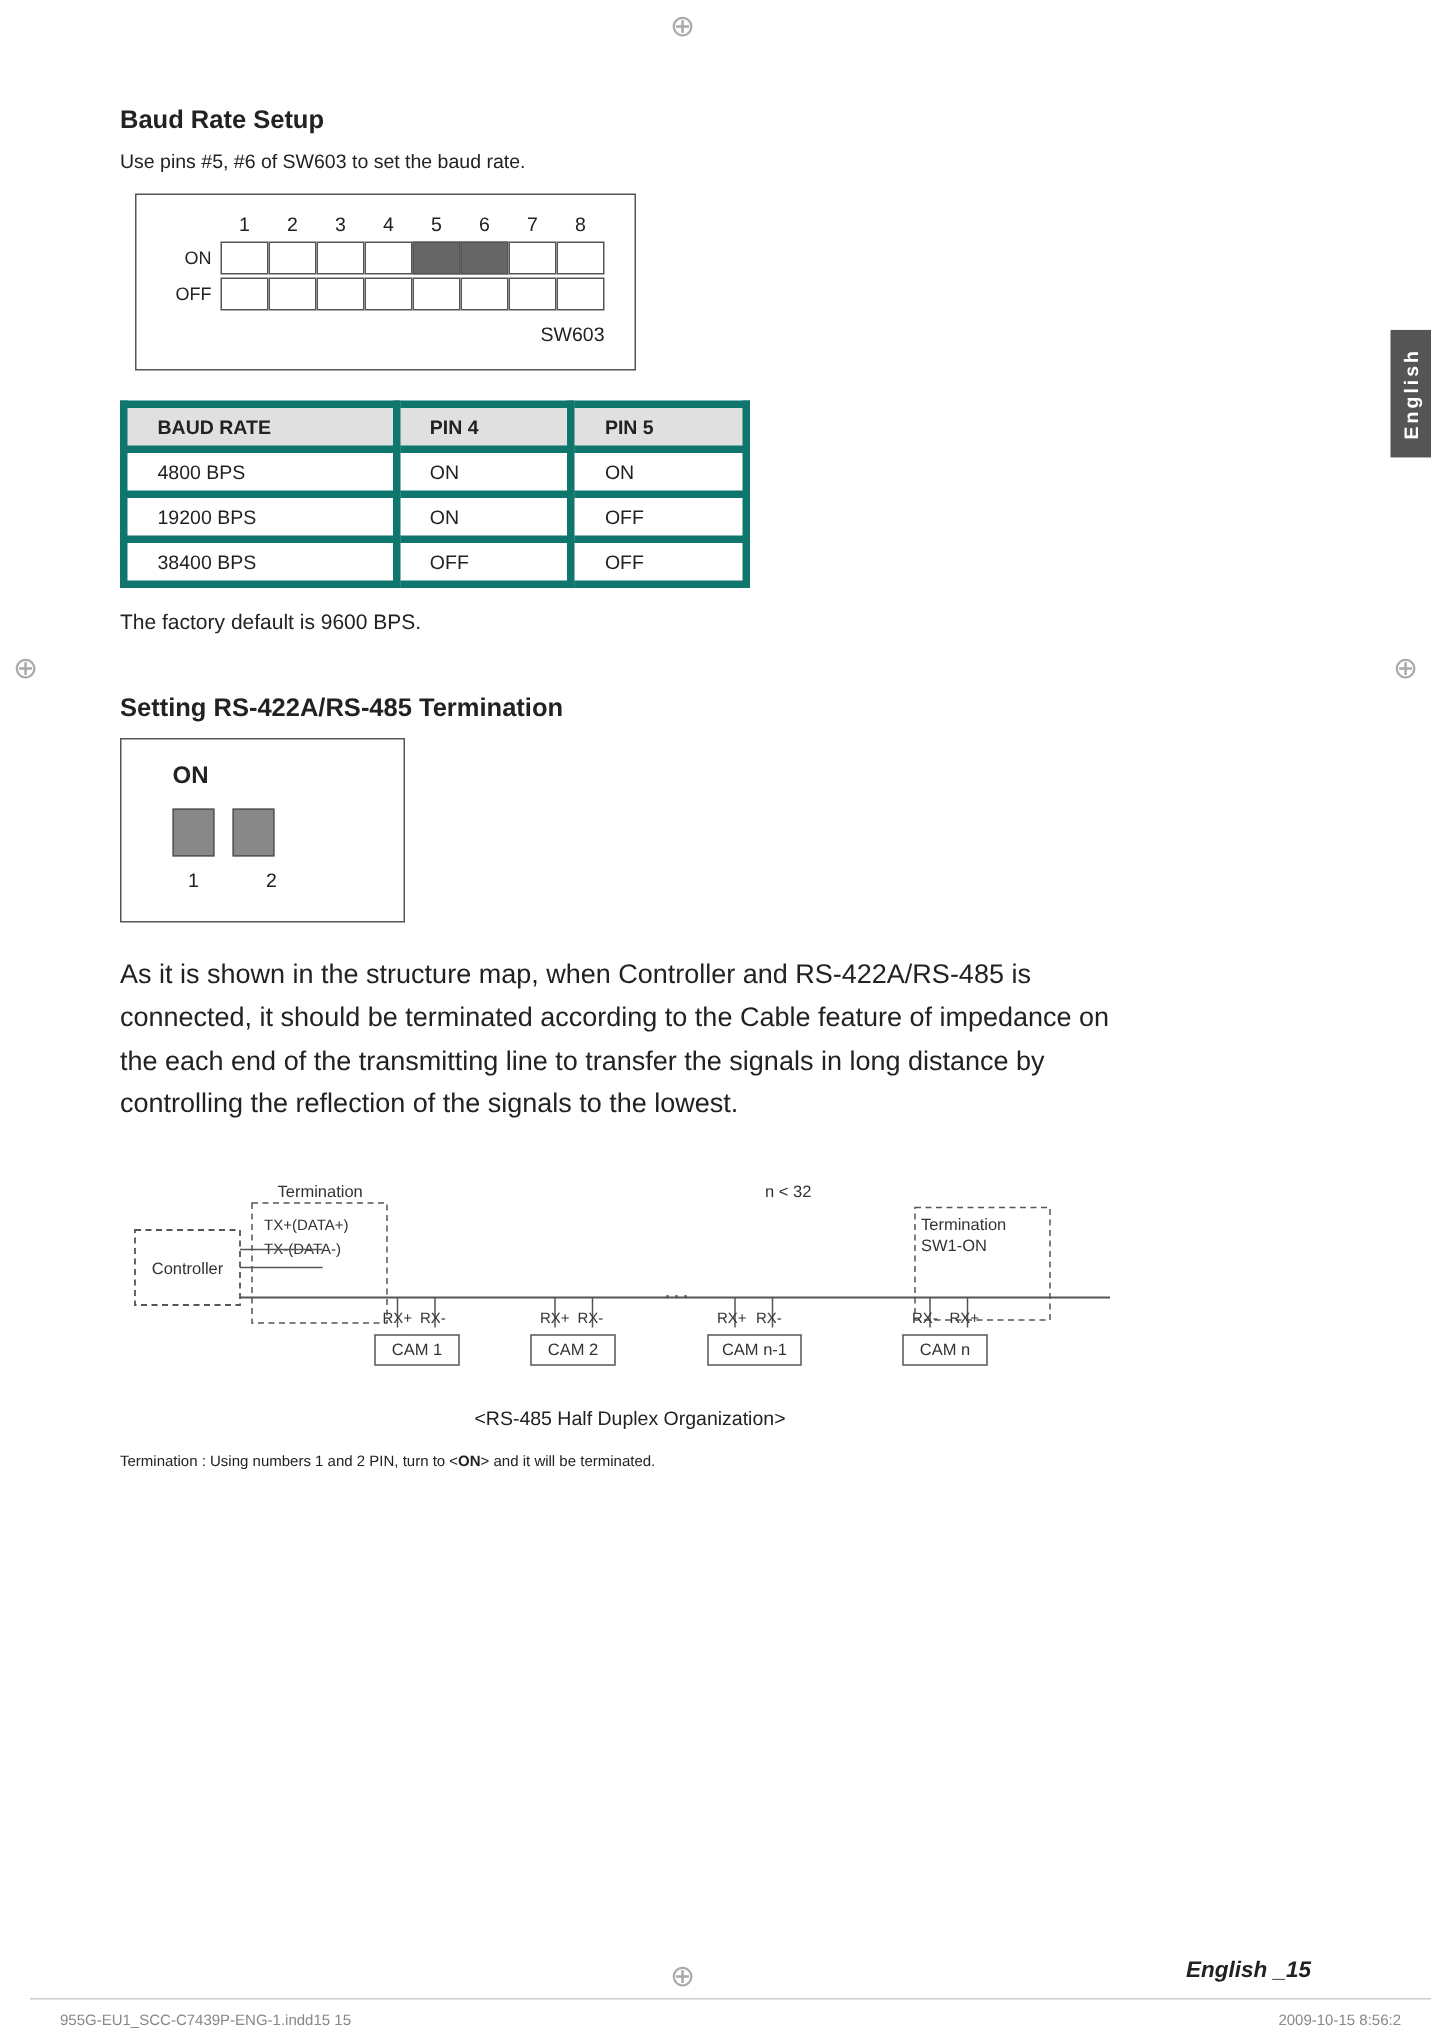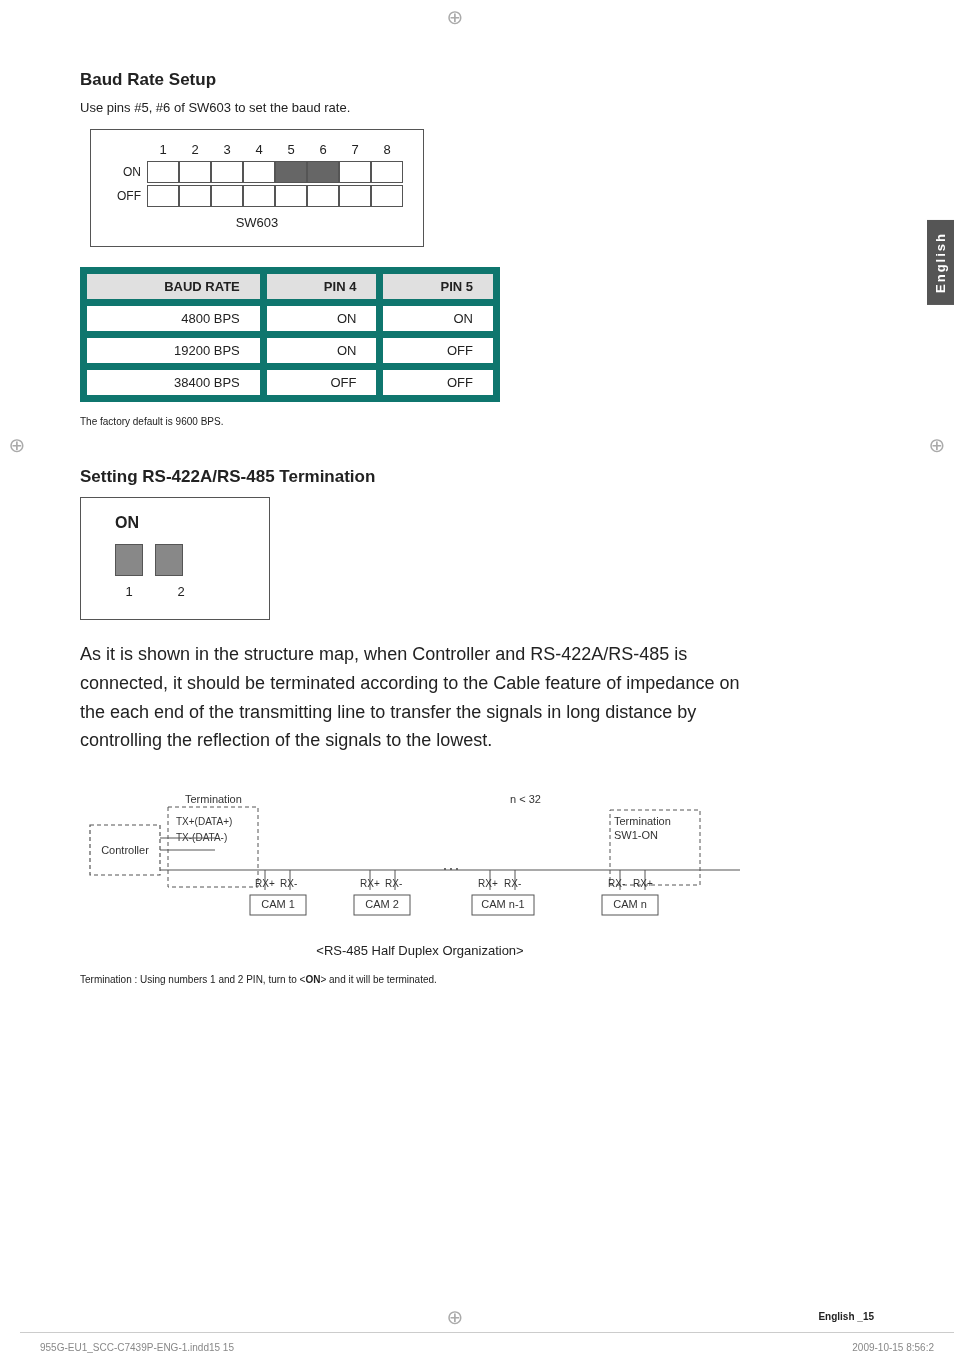--- a/index.html
+++ b/index.html
@@ -83,44 +83,44 @@
       width: 32px;
       height: 22px;
       border: 1px solid #555;
       background: #fff;
     }
     .sw603-cell.active {
       background: #666;
     }
 
     .sw603-name {
-      text-align: center;
+      text-align: right;
       margin-top: 8px;
       font-size: 13px;
     }
 
     
     .baud-table {
       border-collapse: collapse;
       margin-bottom: 14px;
       min-width: 420px;
     }
     .baud-table th, .baud-table td {
-      border: 7px solid #0f766e;
+      border: 5px solid #0f766e;
       padding: 5px 20px;
-      text-align: right;
+      text-align: left;
       font-size: 13px;
     }
     .baud-table th {
       background: #e0e0e0;
       font-weight: bold;
     }
 
     .factory-default {
-      font-size: 10px;
+      font-size: 14px;
       margin-bottom: 40px;
     }
 
     
     .section2 {
       margin-top: 10px;
     }
 
     
     .on-switch-box {
@@ -185,22 +185,23 @@
     .termination-note {
       font-size: 10px;
       margin-bottom: 30px;
       max-width: 680px;
     }
 
     .page-footer {
       position: absolute;
       bottom: 40px;
       right: 80px;
-      font-size: 10px;
+      font-size: 15px;
       font-weight: bold;
+      font-style: italic;
     }
 
     .footer-bar {
       position: absolute;
       bottom: 0;
       left: 0;
       right: 0;
       height: 30px;
       background: #fff;
       border-top: 1px solid #ccc;

